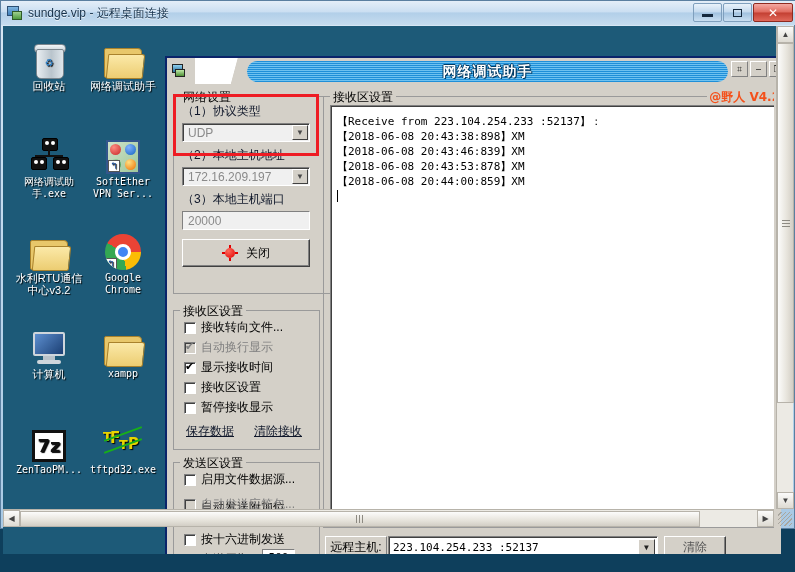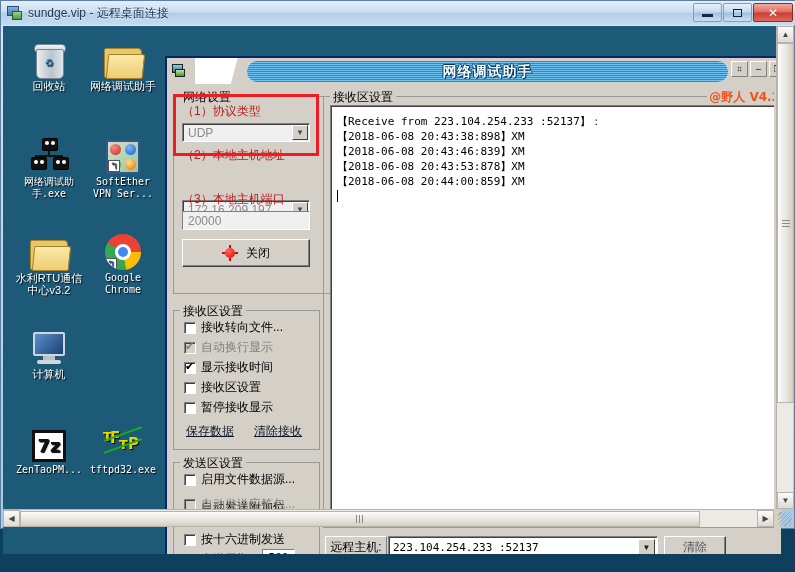--- a/index.html
+++ b/index.html
@@ -134,21 +134,21 @@
     border-right:1px solid #808080;border-bottom:1px solid #808080;
     box-sizing:border-box;display:flex;align-items:center;justify-content:center;
     font-size:9px;color:#000;
   }
   
   .gb{position:absolute;border:1px solid #9a9a9a;background:transparent;}
   .gb > .gb-title{
     position:absolute;top:-8px;left:6px;background:#d4d0c8;padding:0 3px;
     font-size:12px;color:#000;white-space:nowrap;
   }
-  .field-label{font-size:12px;color:#b91c1c;}
+  .field-label{font-size:12px;color:#0f172a;}
   .combo{
     position:absolute;height:19px;background:#f0f0f0;
     border-top:1px solid #808080;border-left:1px solid #808080;
     border-right:1px solid #fff;border-bottom:1px solid #fff;
     box-shadow:inset 1px 1px 0 #404040;
     box-sizing:border-box;display:flex;align-items:center;
     font-size:12px;color:#8a8a8a;padding-left:5px;
   }
   .combo .arrow{
     position:absolute;right:1px;top:1px;width:16px;height:15px;
@@ -357,20 +357,29 @@
         <div class="art">
           <div class="comp">
               <div class="scr"></div>
               <div class="std"></div>
               <div class="base"></div>
             </div>
         </div>
         <div class="lbl">计算机</div>
       </div>
 
+      <div class="dicon" style="left:82px;top:296px;">
+        <div class="art">
+          <div class="folder">
+              <div class="back"></div>
+              <div class="front"></div>
+            </div>
+        </div>
+        <div class="lbl mono">xampp</div>
+      </div>
 
       <div class="dicon" style="left:8px;top:392px;">
         <div class="art">
           <div class="sz">7z</div>
         </div>
         <div class="lbl mono">ZenTaoPM...</div>
       </div>
 
       <div class="dicon" style="left:82px;top:392px;">
         <div class="art">
@@ -408,21 +417,21 @@
 
       <div class="gb" style="left:6px;top:38px;width:145px;height:196px;padding-left:36px;">
         <div class="gb-title">网络设置</div>
         <div class="field-label" style="position:absolute;left:8px;top:6px;">（1）协议类型</div>
         <div class="combo" style="left:8px;top:26px;width:128px;">
           <span>UDP</span>
           <span class="arrow">▼</span>
         </div>
 
         <div class="field-label" style="position:absolute;left:8px;top:50px;">（2）本地主机地址</div>
-        <div class="combo" style="left:8px;top:70px;width:128px;margin-top:33px;">
+        <div class="combo" style="left:8px;top:70px;width:128px;">
           <span>172.16.209.197</span>
           <span class="arrow">▼</span>
         </div>
 
         <div class="field-label" style="position:absolute;left:8px;top:94px;">（3）本地主机端口</div>
         <div class="txtbox" style="left:8px;top:114px;width:128px;">
           <span>20000</span>
         </div>
 
         <div class="btn3d" style="position:absolute;left:8px;top:142px;width:128px;height:28px;">

